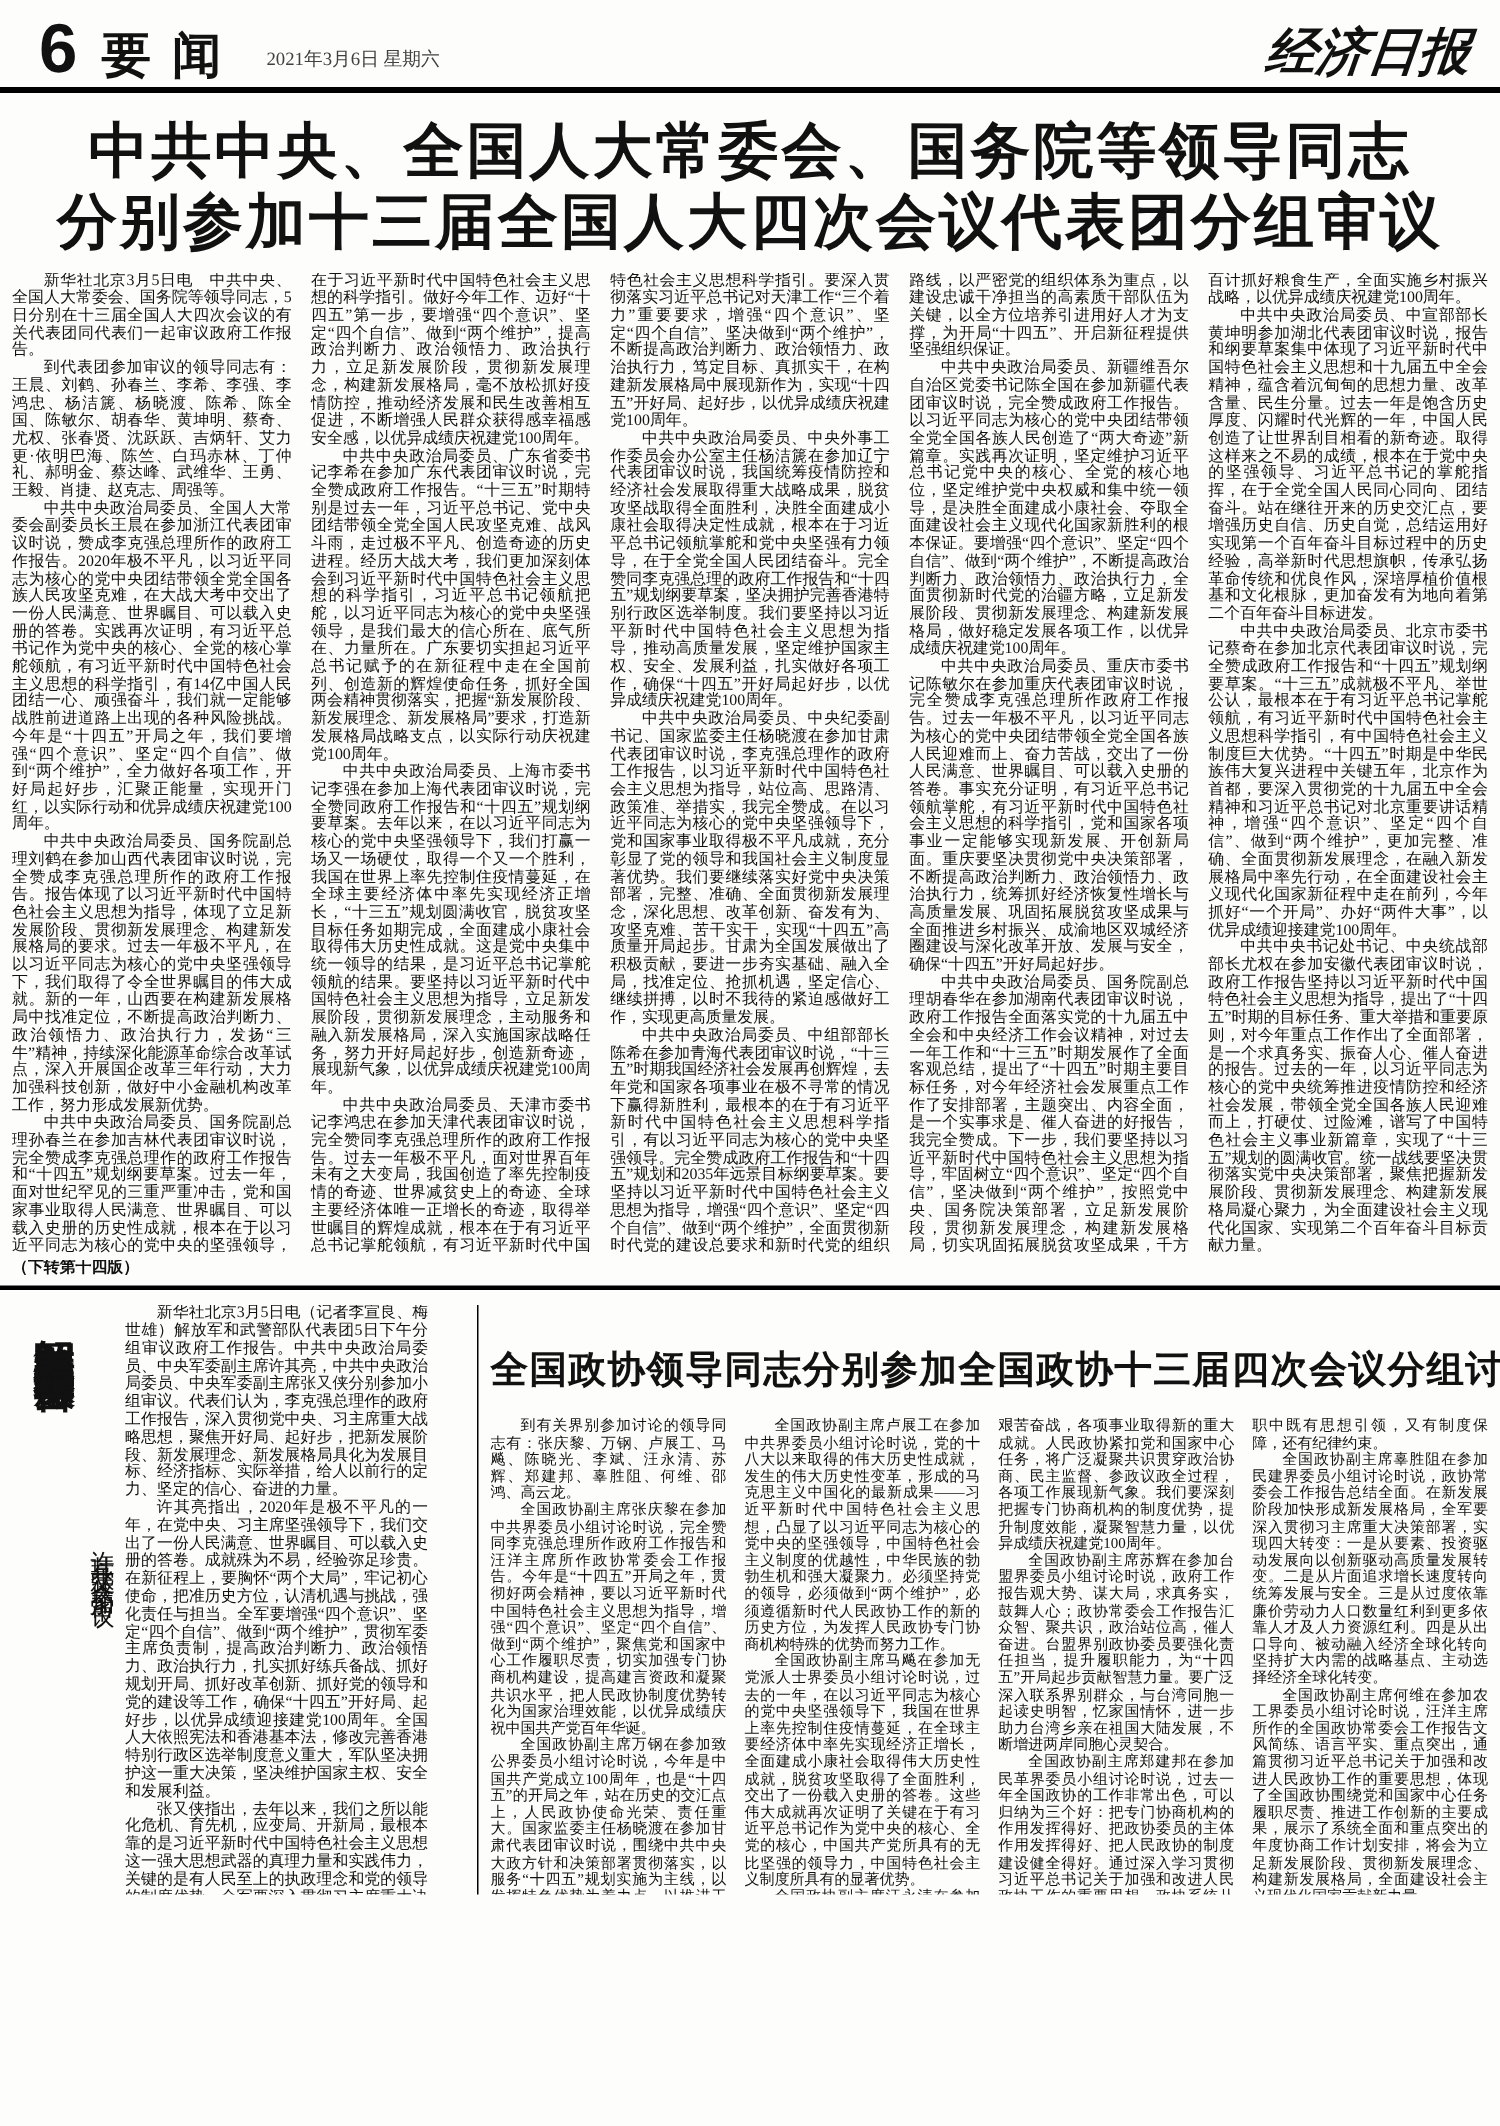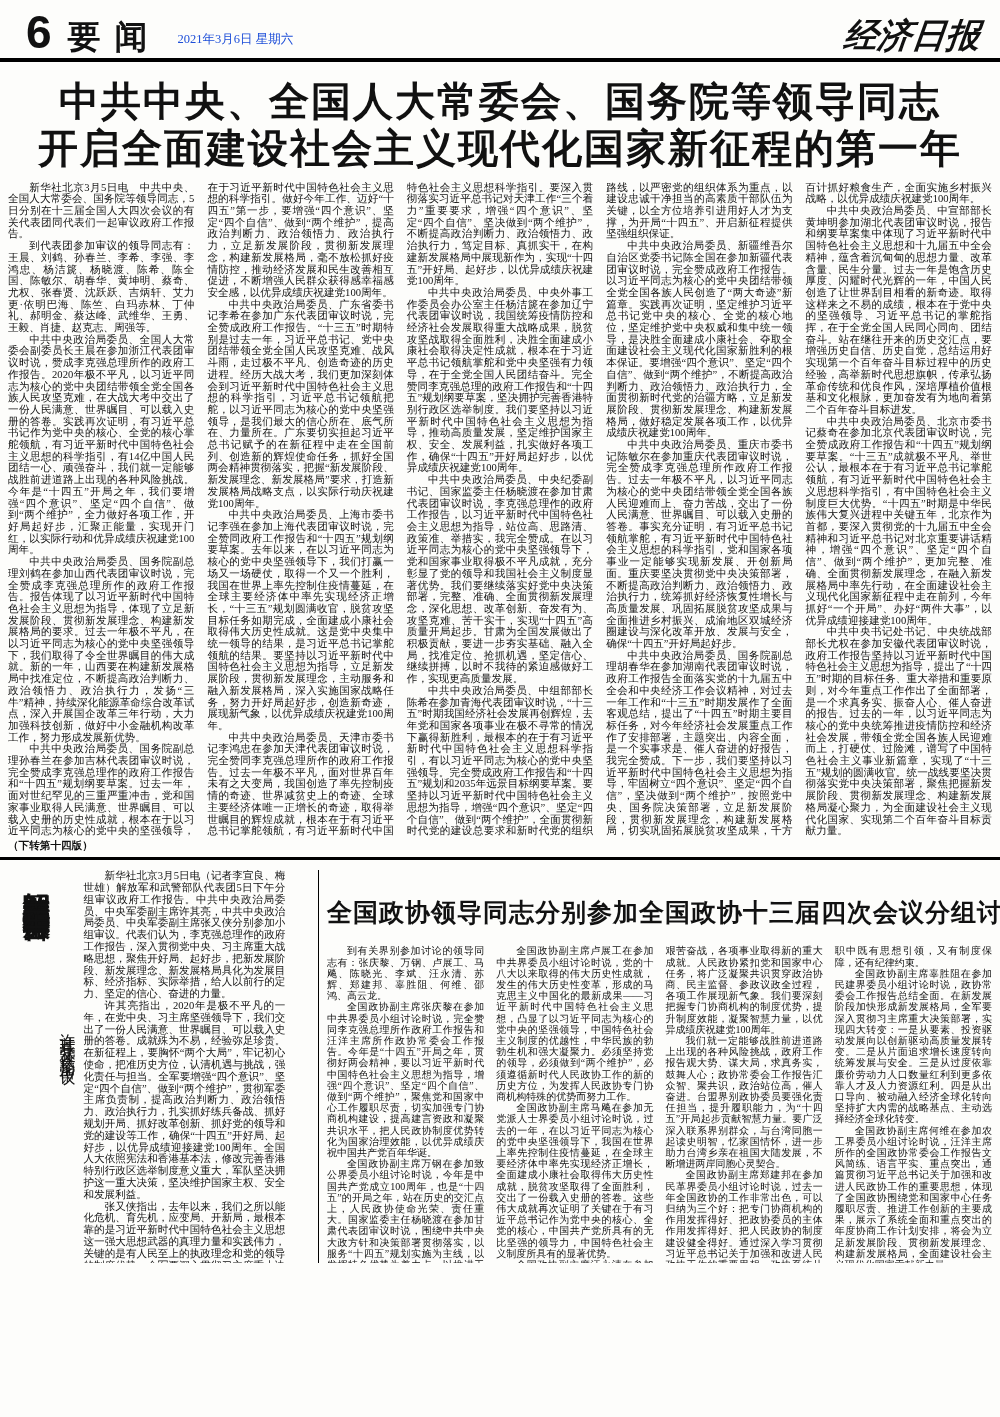--- a/index.html
+++ b/index.html
@@ -5,21 +5,21 @@
   html,body{margin:0;padding:0;background:#e8e8e4;}
   .page{position:relative;width:1000px;height:1417px;margin:0 auto;background:#fdfdfb;color:#111;
         font-family:"Liberation Serif","DejaVu Serif",serif;overflow:hidden;box-sizing:border-box;}
   
   .hdr{display:flex;align-items:flex-end;justify-content:space-between;
        padding:10px 14px 6px 26px;border-bottom:4px solid #000;height:62px;box-sizing:border-box;}
   .hdr-left{display:flex;align-items:flex-end;gap:16px;}
   .pageno{font-family:"Liberation Sans","DejaVu Sans",sans-serif;font-weight:bold;font-size:46px;line-height:.85;}
   .secname{font-family:"Liberation Sans","DejaVu Sans",sans-serif;font-weight:bold;font-size:33px;
            letter-spacing:14px;line-height:.9;}
-  .dateline{font-size:12.5px;padding-bottom:4px;color:#1d4ed8;}
+  .dateline{font-size:12.5px;padding-bottom:4px;color:#404040;}
   .masthead{font-family:"DejaVu Serif","Liberation Serif",serif;font-weight:bold;font-style:italic;
             font-size:34px;line-height:1;transform:skewX(-6deg);padding-right:6px;}
   
   .main-headline{margin:16px 8px 10px;text-align:center;
       font-family:"Liberation Sans","DejaVu Sans",sans-serif;font-weight:bold;
       font-size:40px;line-height:1.17;letter-spacing:2px;}
   .main-headline div{white-space:nowrap;}
   
   .main-article{margin:4px 8px 0;height:658px;column-count:5;column-gap:13px;
       font-size:10.6px;line-height:11.7px;text-align:justify;overflow:hidden;}
@@ -51,21 +51,21 @@
     <div class="hdr-left">
       <span class="pageno">6</span>
       <span class="secname">要闻</span>
       <span class="dateline">2021年3月6日 星期六</span>
     </div>
     <div class="masthead">经济日报</div>
   </div>
 
   <div class="main-headline">
     <div>中共中央、全国人大常委会、国务院等领导同志</div>
-    <div>开启全面建设社会主义现代化国家新征程的第一年</div>
+    <div>分别参加十三届全国人大四次会议代表团分组审议</div>
   </div>
 
   <div class="main-article">
   <p>新华社北京3月5日电　中共中央、全国人大常委会、国务院等领导同志，5日分别在十三届全国人大四次会议的有关代表团同代表们一起审议政府工作报告。</p>
       <p>到代表团参加审议的领导同志有：王晨、刘鹤、孙春兰、李希、李强、李鸿忠、杨洁篪、杨晓渡、陈希、陈全国、陈敏尔、胡春华、黄坤明、蔡奇、尤权、张春贤、沈跃跃、吉炳轩、艾力更·依明巴海、陈竺、白玛赤林、丁仲礼、郝明金、蔡达峰、武维华、王勇、王毅、肖捷、赵克志、周强等。</p>
       <p>中共中央政治局委员、全国人大常委会副委员长王晨在参加浙江代表团审议时说，赞成李克强总理所作的政府工作报告。2020年极不平凡，以习近平同志为核心的党中央团结带领全党全国各族人民攻坚克难，在大战大考中交出了一份人民满意、世界瞩目、可以载入史册的答卷。实践再次证明，有习近平总书记作为党中央的核心、全党的核心掌舵领航，有习近平新时代中国特色社会主义思想的科学指引，有14亿中国人民团结一心、顽强奋斗，我们就一定能够战胜前进道路上出现的各种风险挑战。今年是“十四五”开局之年，我们要增强“四个意识”、坚定“四个自信”、做到“两个维护”，全力做好各项工作，开好局起好步，汇聚正能量，实现开门红，以实际行动和优异成绩庆祝建党100周年。</p>
       <p>中共中央政治局委员、国务院副总理刘鹤在参加山西代表团审议时说，完全赞成李克强总理所作的政府工作报告。报告体现了以习近平新时代中国特色社会主义思想为指导，体现了立足新发展阶段、贯彻新发展理念、构建新发展格局的要求。过去一年极不平凡，在以习近平同志为核心的党中央坚强领导下，我们取得了令全世界瞩目的伟大成就。新的一年，山西要在构建新发展格局中找准定位，不断提高政治判断力、政治领悟力、政治执行力，发扬“三牛”精神，持续深化能源革命综合改革试点，深入开展国企改革三年行动，大力加强科技创新，做好中小金融机构改革工作，努力形成发展新优势。</p>
       <p>中共中央政治局委员、国务院副总理孙春兰在参加吉林代表团审议时说，完全赞成李克强总理作的政府工作报告和“十四五”规划纲要草案。过去一年，面对世纪罕见的三重严重冲击，党和国家事业取得人民满意、世界瞩目、可以载入史册的历史性成就，根本在于以习近平同志为核心的党中央的坚强领导，在于习近平新时代中国特色社会主义思想的科学指引。做好今年工作、迈好“十四五”第一步，要增强“四个意识”、坚定“四个自信”、做到“两个维护”，提高政治判断力、政治领悟力、政治执行力，立足新发展阶段，贯彻新发展理念，构建新发展格局，毫不放松抓好疫情防控，推动经济发展和民生改善相互促进，不断增强人民群众获得感幸福感安全感，以优异成绩庆祝建党100周年。</p>
       <p>中共中央政治局委员、广东省委书记李希在参加广东代表团审议时说，完全赞成政府工作报告。“十三五”时期特别是过去一年，习近平总书记、党中央团结带领全党全国人民攻坚克难、战风斗雨，走过极不平凡、创造奇迹的历史进程。经历大战大考，我们更加深刻体会到习近平新时代中国特色社会主义思想的科学指引，习近平总书记领航把舵，以习近平同志为核心的党中央坚强领导，是我们最大的信心所在、底气所在、力量所在。广东要切实担起习近平总书记赋予的在新征程中走在全国前列、创造新的辉煌使命任务，抓好全国两会精神贯彻落实，把握“新发展阶段、新发展理念、新发展格局”要求，打造新发展格局战略支点，以实际行动庆祝建党100周年。</p>
       <p>中共中央政治局委员、上海市委书记李强在参加上海代表团审议时说，完全赞同政府工作报告和“十四五”规划纲要草案。去年以来，在以习近平同志为核心的党中央坚强领导下，我们打赢一场又一场硬仗，取得一个又一个胜利，我国在世界上率先控制住疫情蔓延，在全球主要经济体中率先实现经济正增长，“十三五”规划圆满收官，脱贫攻坚目标任务如期完成，全面建成小康社会取得伟大历史性成就。这是党中央集中统一领导的结果，是习近平总书记掌舵领航的结果。要坚持以习近平新时代中国特色社会主义思想为指导，立足新发展阶段，贯彻新发展理念，主动服务和融入新发展格局，深入实施国家战略任务，努力开好局起好步，创造新奇迹，展现新气象，以优异成绩庆祝建党100周年。</p>
@@ -102,21 +102,21 @@
 
     <div class="cppcc-block">
       <div class="cppcc-headline">全国政协领导同志分别参加全国政协十三届四次会议分组讨论</div>
       <div class="cppcc-cols">
           <p>到有关界别参加讨论的领导同志有：张庆黎、万钢、卢展工、马飚、陈晓光、李斌、汪永清、苏辉、郑建邦、辜胜阻、何维、邵鸿、高云龙。</p>
           <p>全国政协副主席张庆黎在参加中共界委员小组讨论时说，完全赞同李克强总理所作政府工作报告和汪洋主席所作政协常委会工作报告。今年是“十四五”开局之年，贯彻好两会精神，要以习近平新时代中国特色社会主义思想为指导，增强“四个意识”、坚定“四个自信”、做到“两个维护”，聚焦党和国家中心工作履职尽责，切实加强专门协商机构建设，提高建言资政和凝聚共识水平，把人民政协制度优势转化为国家治理效能，以优异成绩庆祝中国共产党百年华诞。</p>
           <p>全国政协副主席万钢在参加致公界委员小组讨论时说，今年是中国共产党成立100周年，也是“十四五”的开局之年，站在历史的交汇点上，人民政协使命光荣、责任重大。国家监委主任杨晓渡在参加甘肃代表团审议时说，围绕中共中央大政方针和决策部署贯彻落实，以服务“十四五”规划实施为主线，以发挥特色优势为着力点，以推进工作创新为抓手，注重为民服务、创新发展、艰苦奋斗，深入调研、务实建言，为开启新征程凝聚共识、集聚众智、汇聚众力。</p>
           <p>全国政协副主席卢展工在参加中共界委员小组讨论时说，党的十八大以来取得的伟大历史性成就，发生的伟大历史性变革，形成的马克思主义中国化的最新成果——习近平新时代中国特色社会主义思想，凸显了以习近平同志为核心的党中央的坚强领导，中国特色社会主义制度的优越性，中华民族的勃勃生机和强大凝聚力。必须坚持党的领导，必须做到“两个维护”，必须遵循新时代人民政协工作的新的历史方位，为发挥人民政协专门协商机构特殊的优势而努力工作。</p>
           <p>全国政协副主席马飚在参加无党派人士界委员小组讨论时说，过去的一年，在以习近平同志为核心的党中央坚强领导下，我国在世界上率先控制住疫情蔓延，在全球主要经济体中率先实现经济正增长，全面建成小康社会取得伟大历史性成就，脱贫攻坚取得了全面胜利，交出了一份载入史册的答卷。这些伟大成就再次证明了关键在于有习近平总书记作为党中央的核心、全党的核心，中国共产党所具有的无比坚强的领导力，中国特色社会主义制度所具有的显著优势。</p>
           <p>全国政协副主席汪永清在参加中共界委员小组讨论时说，完全赞成政府工作报告和政协常委会工作报告。2020年极不平凡，以习近平同志为核心的党中央带领全国人民艰苦奋战，各项事业取得新的重大成就。人民政协紧扣党和国家中心任务，将广泛凝聚共识贯穿政治协商、民主监督、参政议政全过程，各项工作展现新气象。我们要深刻把握专门协商机构的制度优势，提升制度效能，凝聚智慧力量，以优异成绩庆祝建党100周年。</p>
-          <p>我们就一定能够战胜前进道路上出现的各种风险挑战，政府工作报告观大势、谋大局，求真务实，鼓舞人心；政协常委会工作报告汇众智、聚共识，政治站位高，催人奋进。台盟界别政协委员要强化责任担当，提升履职能力，为“十四五”开局起步贡献智慧力量。要广泛深入联系界别群众，与台湾同胞一起读史明智，忆家国情怀，进一步助力台湾乡亲在祖国大陆发展，不断增进两岸同胞心灵契合。</p>
+          <p>全国政协副主席苏辉在参加台盟界委员小组讨论时说，政府工作报告观大势、谋大局，求真务实，鼓舞人心；政协常委会工作报告汇众智、聚共识，政治站位高，催人奋进。台盟界别政协委员要强化责任担当，提升履职能力，为“十四五”开局起步贡献智慧力量。要广泛深入联系界别群众，与台湾同胞一起读史明智，忆家国情怀，进一步助力台湾乡亲在祖国大陆发展，不断增进两岸同胞心灵契合。</p>
           <p>全国政协副主席郑建邦在参加民革界委员小组讨论时说，过去一年全国政协的工作非常出色，可以归纳为三个好：把专门协商机构的作用发挥得好、把政协委员的主体作用发挥得好、把人民政协的制度建设健全得好。通过深入学习贯彻习近平总书记关于加强和改进人民政协工作的重要思想，政协系统从上到下统一了思想，并为更好适应新发展阶段、构建新发展格局，建立健全了一系列新时代人民政协工作制度，使得每一位政协委员在履职中既有思想引领，又有制度保障，还有纪律约束。</p>
           <p>全国政协副主席辜胜阻在参加民建界委员小组讨论时说，政协常委会工作报告总结全面。在新发展阶段加快形成新发展格局，全军要深入贯彻习主席重大决策部署，实现四大转变：一是从要素、投资驱动发展向以创新驱动高质量发展转变。二是从片面追求增长速度转向统筹发展与安全。三是从过度依靠廉价劳动力人口数量红利到更多依靠人才及人力资源红利。四是从出口导向、被动融入经济全球化转向坚持扩大内需的战略基点、主动选择经济全球化转变。</p>
           <p>全国政协副主席何维在参加农工界委员小组讨论时说，汪洋主席所作的全国政协常委会工作报告文风简练、语言平实、重点突出，通篇贯彻习近平总书记关于加强和改进人民政协工作的重要思想，体现了全国政协围绕党和国家中心任务履职尽责、推进工作创新的主要成果，展示了系统全面和重点突出的年度协商工作计划安排，将会为立足新发展阶段、贯彻新发展理念、构建新发展格局，全面建设社会主义现代化国家贡献新力量。</p>
         </div>
     </div>
 
   </div>
 </div>
 
 </body></html>

